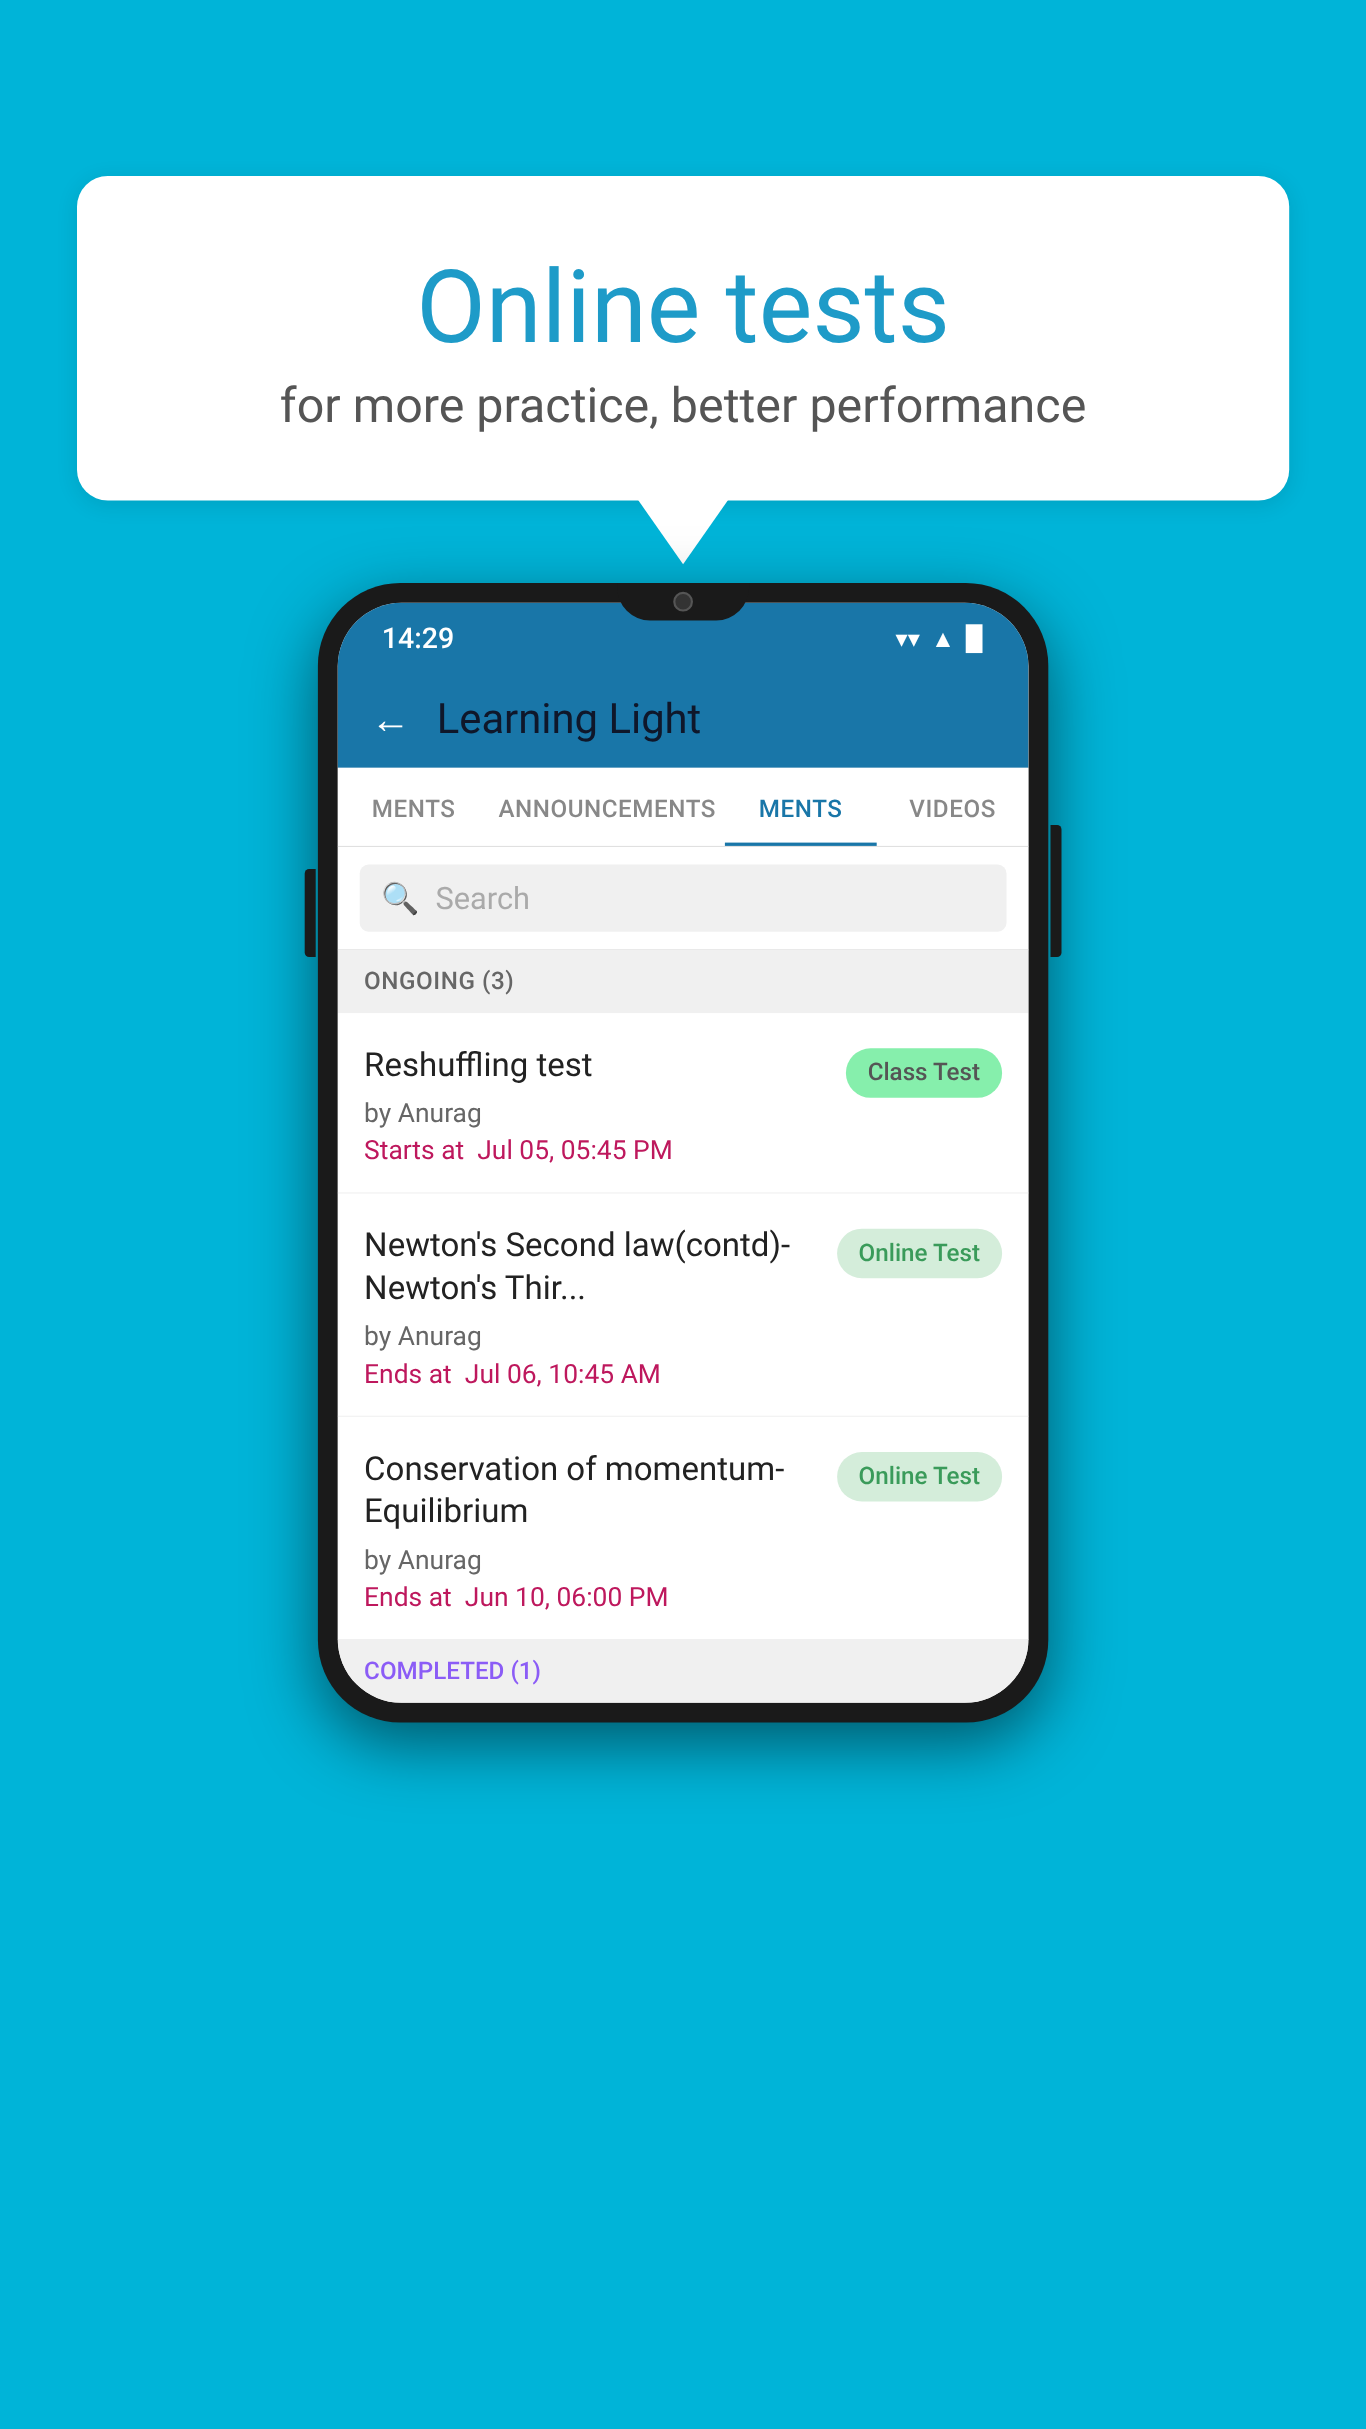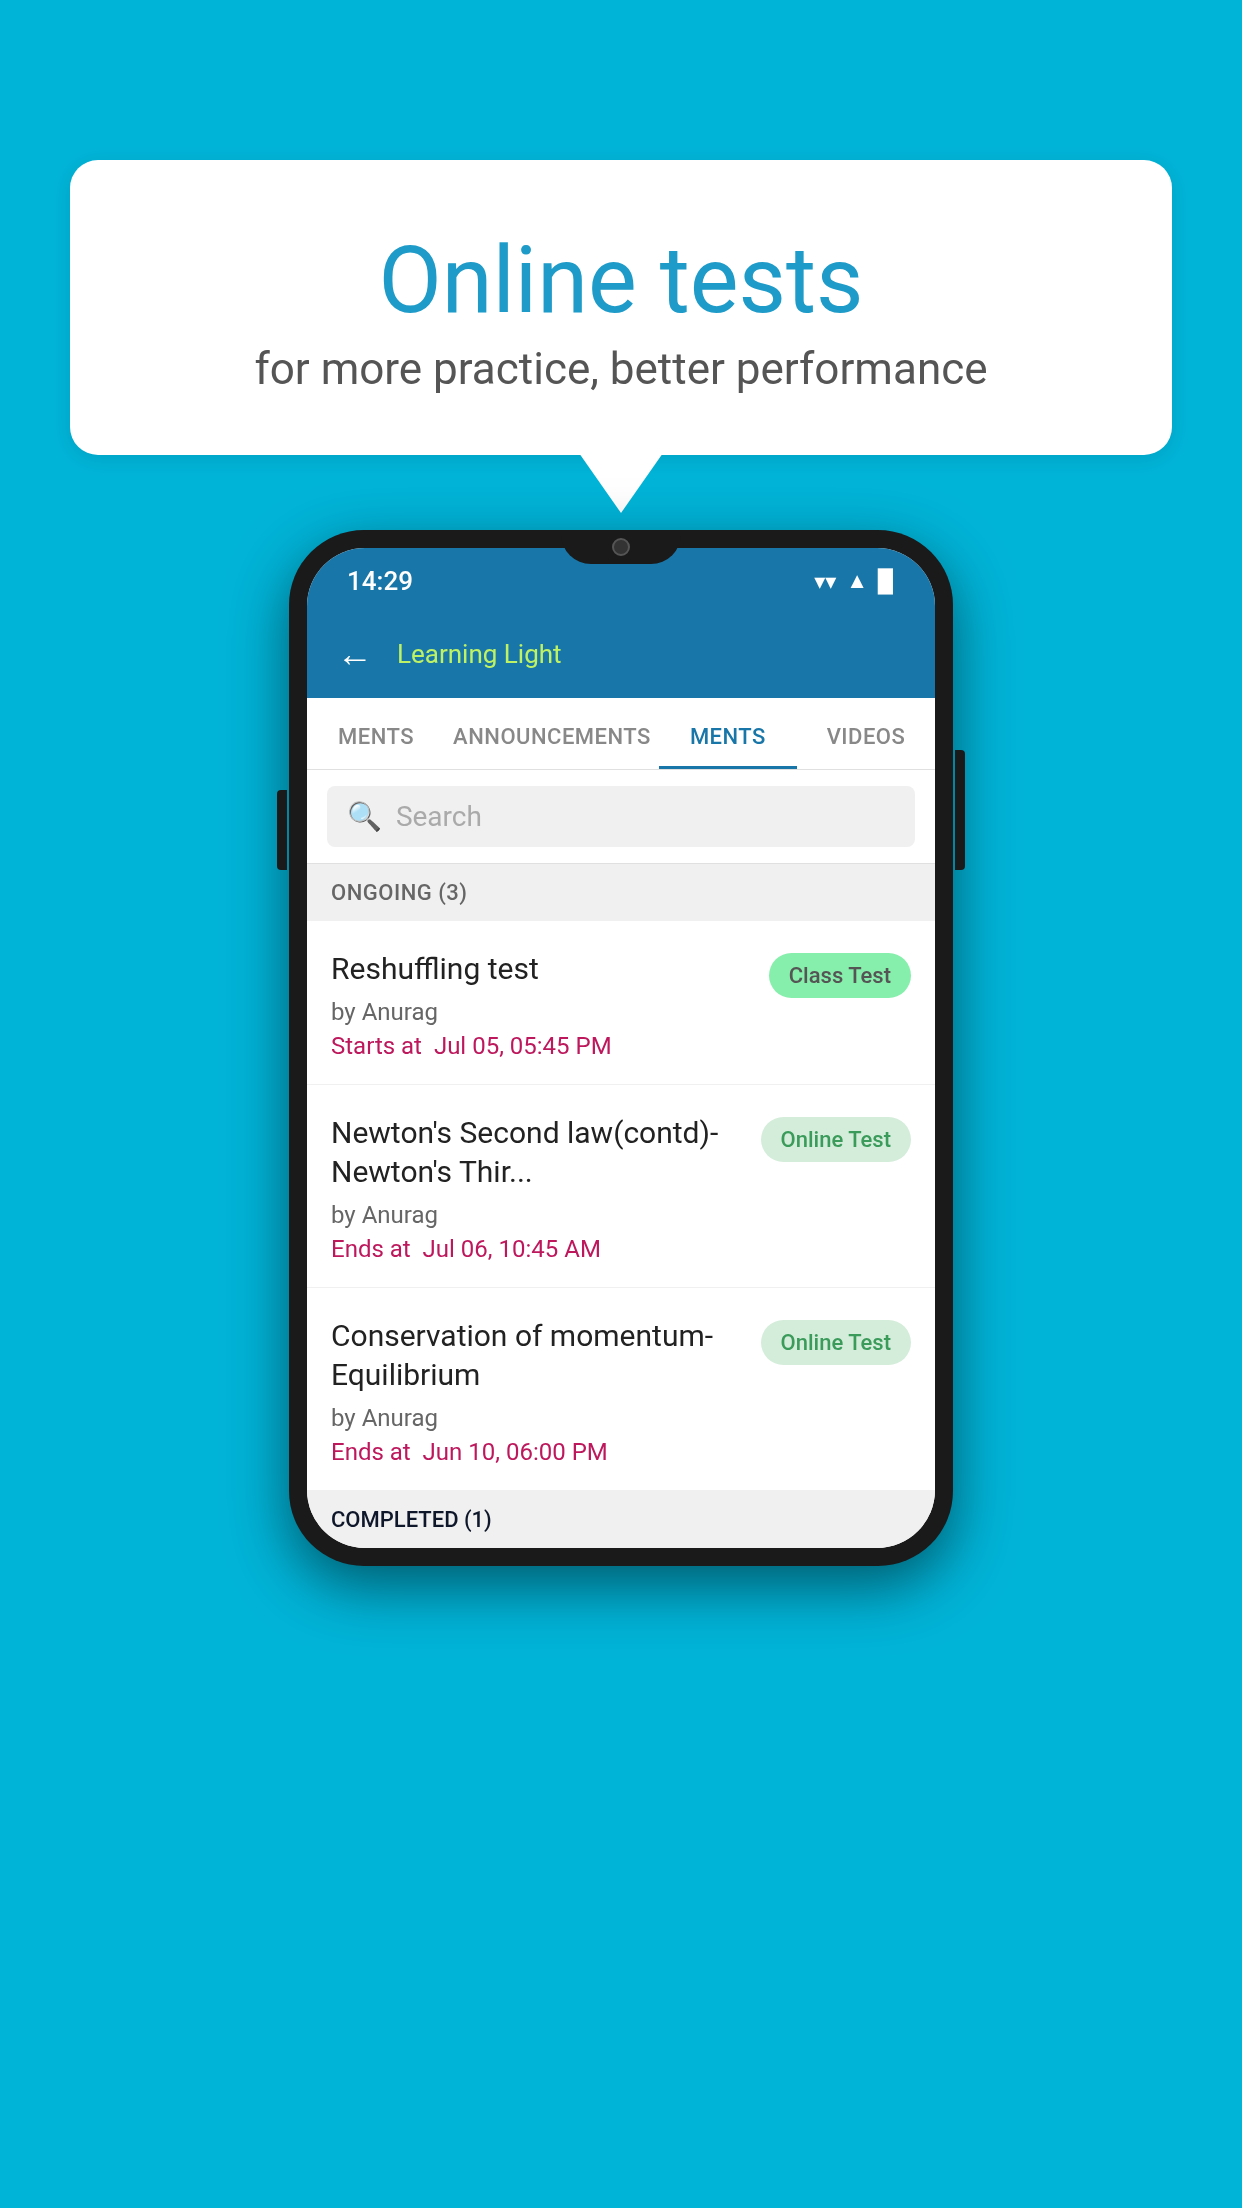--- a/index.html
+++ b/index.html
@@ -165,22 +165,22 @@
       height: 88px;
     }
 
     .back-arrow {
       color: white;
       font-size: 36px;
       cursor: pointer;
     }
 
     .app-title {
-      color: #bef264;
-      font-size: 26px;
+      color: #0f172a;
+      font-size: 38px;
       font-weight: 400;
     }
 
     
     .tabs-bar {
       background: white;
       display: flex;
       border-bottom: 1px solid #e0e0e0;
     }
 
@@ -306,21 +306,21 @@
       color: #3a9b5a;
     }
 
     
     .completed-header {
       background: #f0f0f0;
       padding: 16px 24px;
     }
 
     .completed-title {
-      color: #0f172a;
+      color: #8b5cf6;
       font-size: 22px;
       font-weight: 500;
     }
   </style>
 </head>
 <body>
 
 <div style="width:100%;height:100%;position:absolute;top:0;left:0;background:#00B4D8;"></div>
 
 <div class="speech-bubble-container">

